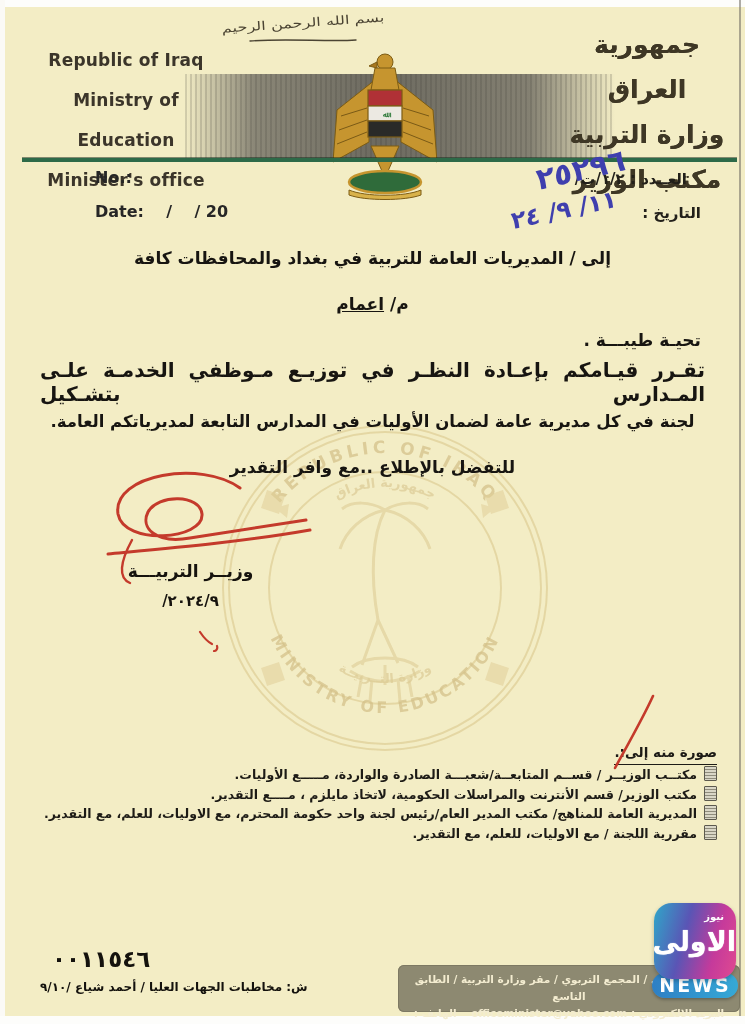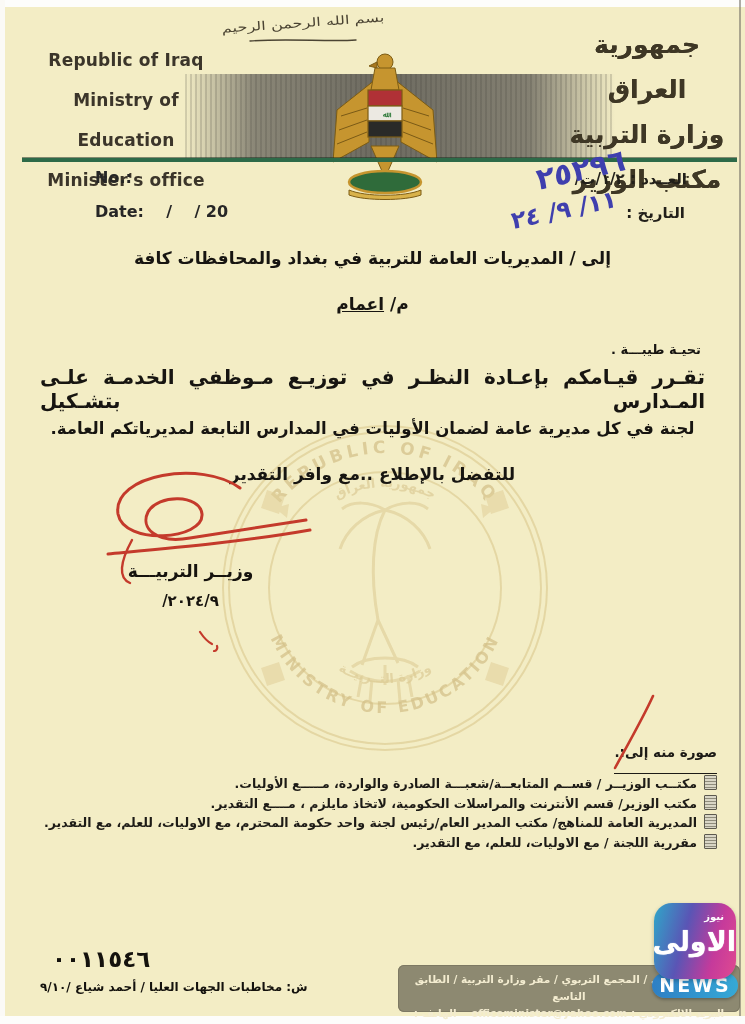--- a/index.html
+++ b/index.html
@@ -42,37 +42,37 @@
   .eagle{position:absolute;left:325px;top:50px;}
   .green-rule{
     position:absolute;left:22px;top:158px;width:715px;height:4px;
     background:#2d6a48;box-shadow:0 -1px 0 rgba(20,40,25,.5);
   }
 
   
   .ref-no{position:absolute;left:95px;top:168px;font-weight:bold;font-size:16px;color:#262626;}
   .ref-date{position:absolute;left:95px;top:202px;font-weight:bold;font-size:16px;color:#262626;white-space:pre;}
   .ref-adad{position:absolute;right:58px;top:170px;direction:rtl;font-weight:bold;font-size:15px;color:#22201a;}
-  .ref-tarikh{position:absolute;right:60px;top:204px;direction:rtl;font-weight:bold;font-size:15px;color:#22201a;}
+  .ref-tarikh{position:absolute;right:44px;top:204px;direction:rtl;font-weight:bold;font-size:15px;color:#22201a;}
   .hw{color:#3f3fae;font-family:"DejaVu Sans",sans-serif;}
   .hw-adad{
     position:absolute;right:118px;top:152px;font-size:30px;font-weight:bold;
     transform:rotate(-13deg) skewX(-6deg);letter-spacing:2px;
   }
   .hw-tarikh{
     position:absolute;right:128px;top:196px;font-size:24px;font-weight:bold;
     transform:rotate(-12deg) skewX(-5deg);letter-spacing:1px;
   }
 
   
   .body-block{position:absolute;left:40px;right:40px;top:240px;direction:rtl;color:#171511;z-index:2;}
   .to-line{text-align:center;font-weight:bold;font-size:17px;margin-top:8px;}
   .subject{text-align:center;font-weight:bold;font-size:17px;margin-top:26px;}
   .subject .u{text-decoration:underline;}
-  .greeting{text-align:right;font-weight:bold;font-size:13px;margin-top:28px;margin-right:4px;}
+  .greeting{text-align:right;font-weight:bold;font-size:17px;margin-top:16px;margin-right:4px;}
   .para1{
     font-weight:bold;font-size:20px;margin-top:8px;
     text-align:justify;text-align-last:justify;width:100%;
   }
   .para2{font-weight:bold;font-size:16.5px;text-align:center;margin-top:6px;}
   .closing{text-align:center;font-weight:bold;font-size:17px;margin-top:26px;}
 
   
   .seal{position:absolute;left:212px;top:415px;z-index:1;opacity:.85;}
 
@@ -82,21 +82,21 @@
     position:absolute;left:78px;top:552px;width:225px;text-align:center;
     direction:rtl;font-weight:bold;color:#16130e;z-index:3;
   }
   .sig-name{font-size:17px;}
   .sig-title{font-size:17px;margin-top:9px;}
   .sig-date{font-size:15px;margin-top:11px;letter-spacing:1px;}
   .sig-redmark{position:absolute;left:196px;top:628px;z-index:4;}
 
   
   .cc{position:absolute;right:28px;top:742px;direction:rtl;text-align:right;z-index:2;color:#1d1b16;}
-  .cc-title{display:inline-block;font-weight:bold;font-size:13.5px;border-bottom:1.5px solid #1d1b16;padding-bottom:13px;}
+  .cc-title{display:inline-block;font-weight:bold;font-size:13.5px;border-bottom:1.5px solid #1d1b16;padding-bottom:4px;}
   .cc-item{font-weight:bold;font-size:12.5px;line-height:19.5px;white-space:nowrap;}
   .doc-icon{
     display:inline-block;width:11px;height:13px;vertical-align:-2px;margin-left:7px;
     border:1px solid #5c594e;background:
       repeating-linear-gradient(180deg,#d9d6c6 0 2px,#8f8c7c 2px 3px);
     border-radius:1px;
   }
   .cc-redline{position:absolute;right:88px;top:694px;z-index:3;}
 
   

